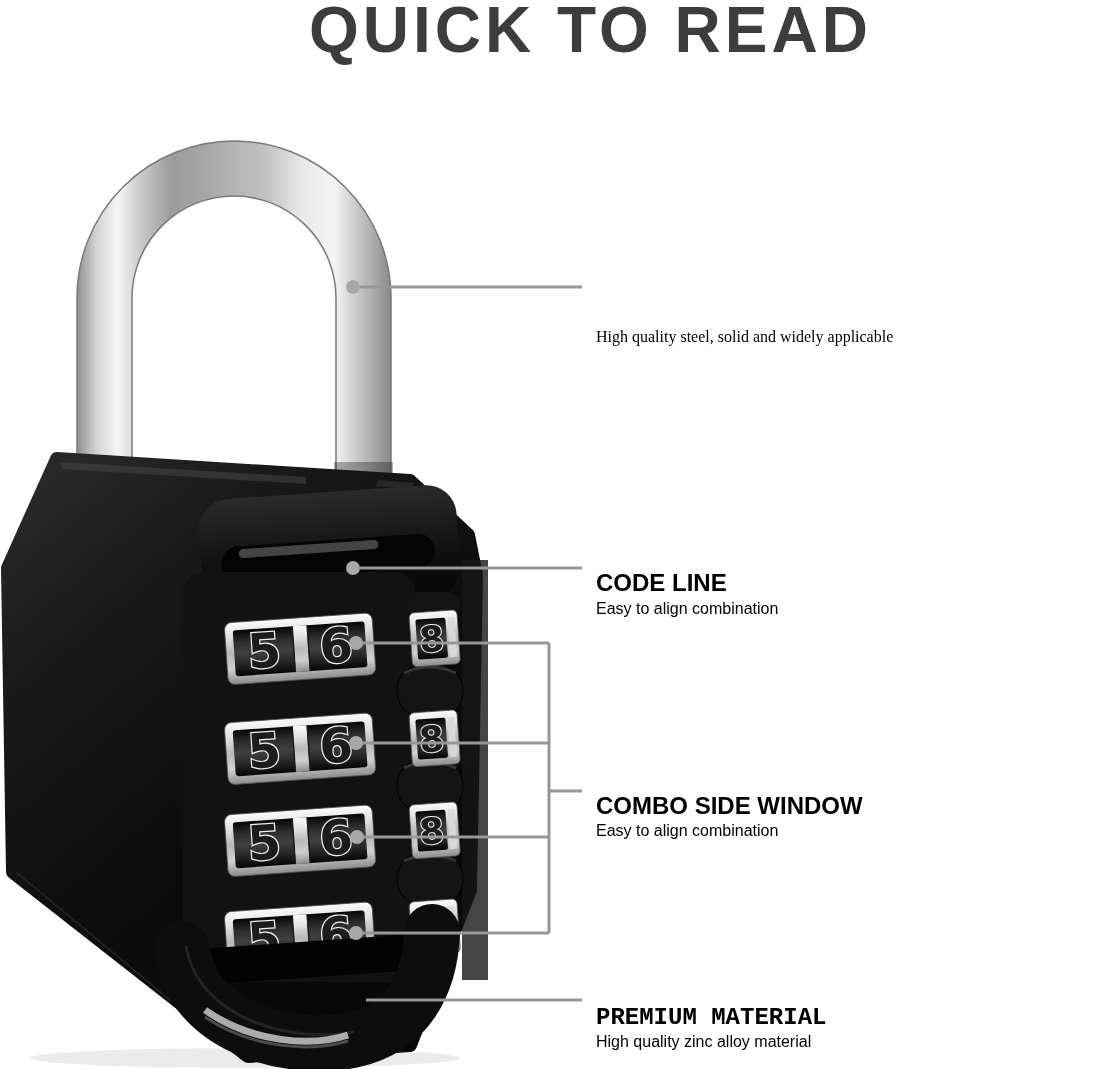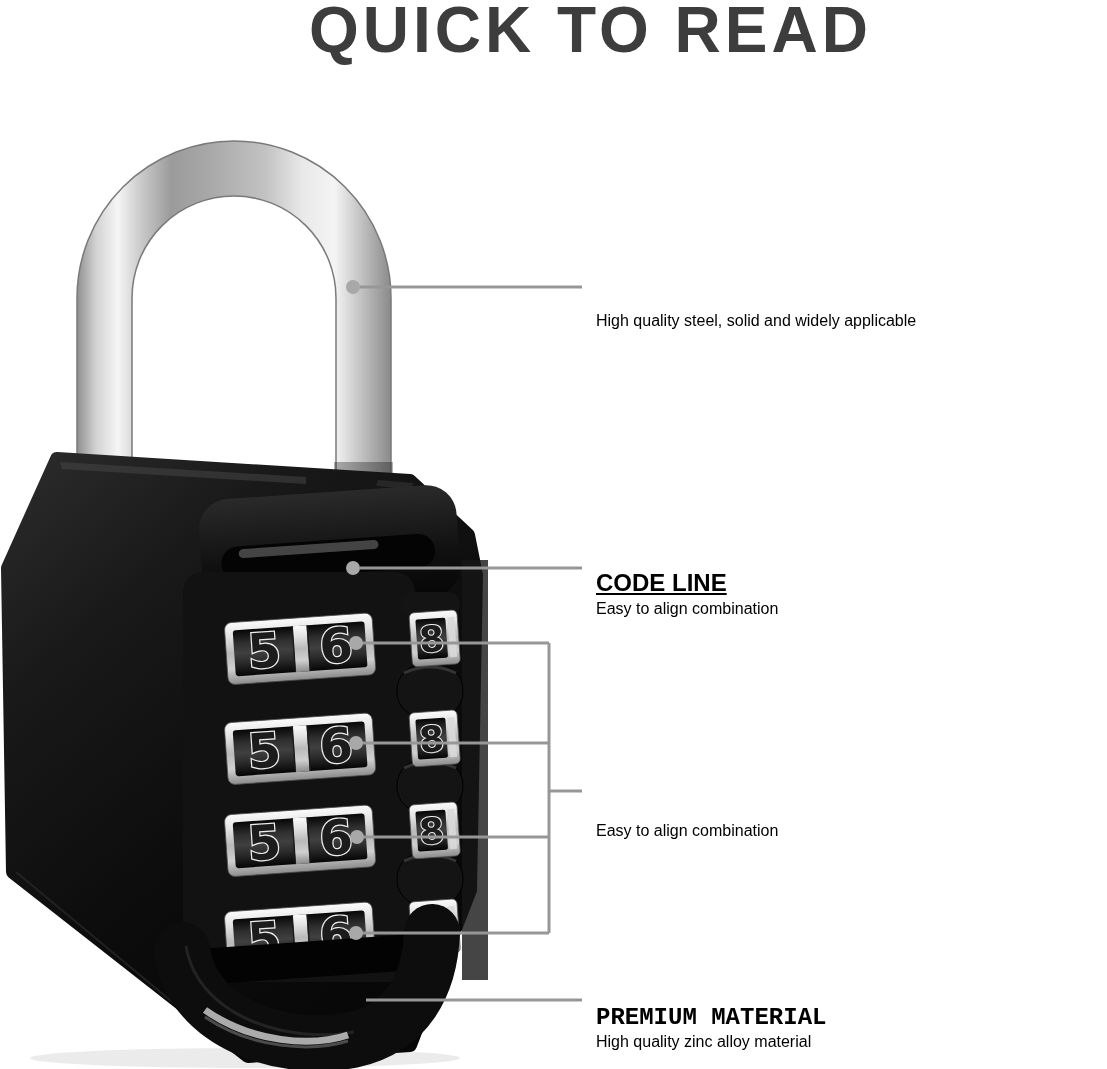--- a/index.html
+++ b/index.html
@@ -6,22 +6,22 @@
   .canvas{
     position:relative;width:1107px;height:1069px;background:#ffffff;overflow:hidden;
     font-family:"Liberation Sans", sans-serif;
   }
   .art{position:absolute;left:0;top:0;}
   .page-title{
     position:absolute;left:309px;top:-7px;margin:0;
     font-size:64px;font-weight:700;letter-spacing:4px;color:#3d3d3d;white-space:nowrap;
   }
   .section{position:absolute;left:596px;}
-  .s1-h{top:261px;} .s1-d{top:296px;max-width:500px;}
-  .s2-h{top:549px;text-decoration:underline;} .s2-d{top:584px;}
+  .s1-h{top:261px;} .s1-d{top:312px;max-width:500px;font-family:Liberation Serif, serif;}
+  .s2-h{top:549px;} .s2-d{top:584px;}
   .s3-h{top:772px;} .s3-d{top:806px;}
   .s4-h{top:984px;font-family:Liberation Mono, monospace;} .s4-d{top:1017px;}
   .digit{
     font-family:"DejaVu Sans", sans-serif;font-weight:bold;
     fill:#1c1c1c;stroke:#ededed;paint-order:stroke;text-anchor:middle;
   }
   .digit-front{font-size:48px;stroke-width:2.4px;}
   .digit-side{font-size:36px;stroke-width:2px;}
   .callout-line{stroke:#979797;stroke-width:3;}
   .callout-dot{fill:#a8a8a8;}
@@ -189,18 +189,19 @@
     </g>
   </svg>
 
   <h1 class="page-title">QUICK TO READ</h1>
 
   <p class="section s1-d">High quality steel, solid and widely applicable</p>
 
   <h2 class="section s2-h">CODE LINE</h2>
   <p class="section s2-d">Easy to align combination</p>
 
+  <h2 class="section s3-h">COMBO SIDE WINDOW</h2>
   <p class="section s3-d">Easy to align combination</p>
 
   <h2 class="section s4-h">PREMIUM MATERIAL</h2>
   <p class="section s4-d">High quality zinc alloy material</p>
 
 </div>
 
 </body></html>

